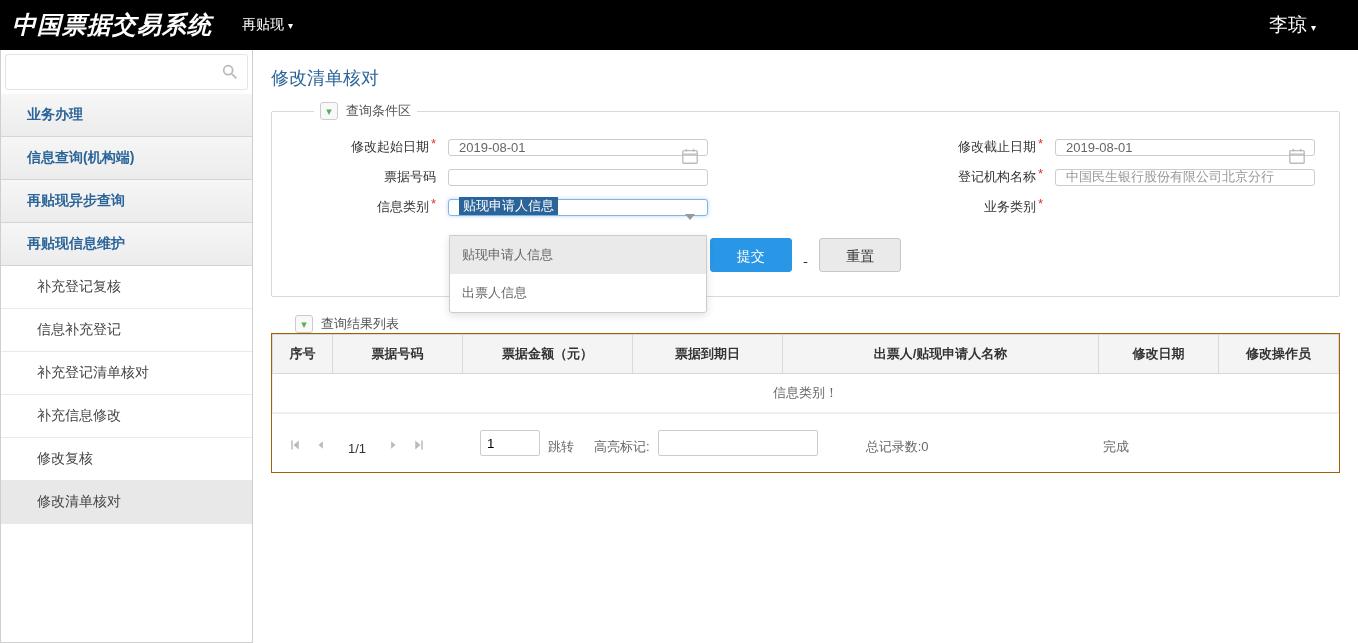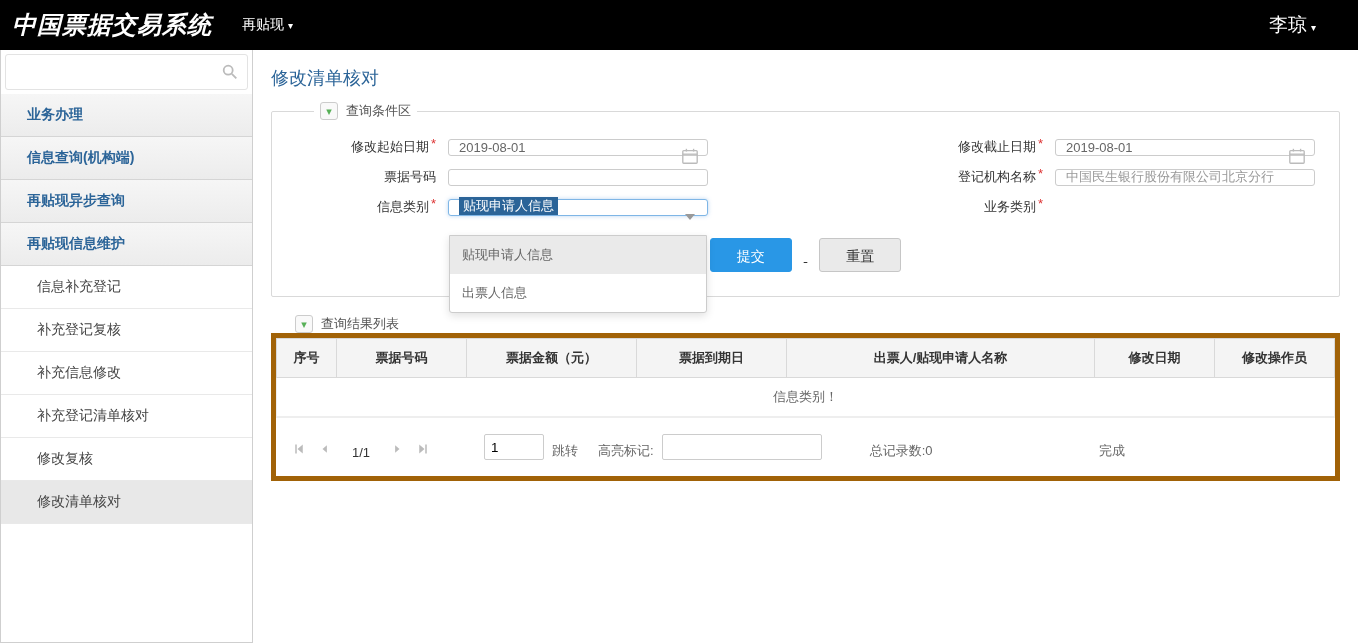--- a/index.html
+++ b/index.html
@@ -32,21 +32,21 @@
 .ctrl.sel::after { content: ""; position: absolute; right: 12px; top: 14px; border-left: 5px solid transparent; border-right: 5px solid transparent; border-top: 6px solid #999; }
 .ctrl.sel.open { border-color: #7fb6e6; box-shadow: 0 0 4px rgba(80,150,220,.4); align-items: flex-end; }
 .ctrl.sel.open .sel-text { background: #2b6498; color: #fff; padding: 0 4px; }
 .dropdown { position: absolute; top: 35px; left: 0; right: 0; background: #fff; border: 1px solid #ccc; border-radius: 0 0 3px 3px; box-shadow: 0 3px 8px rgba(0,0,0,.12); z-index: 10; }
 .dropdown .opt { padding: 10px 12px; color: #666; cursor: pointer; font-size: 13px; }
 .dropdown .opt.hover { background: #eaeaea; }
 .actions { text-align: center; margin-top: 22px; text-decoration: underline; }
 .btn { display: inline-block; height: 34px; line-height: 34px; padding: 0 26px; border-radius: 3px; font-size: 14px; cursor: pointer; border: 1px solid; margin: 0 12px; }
 .btn-primary { background: #2997e6; border-color: #2997e6; color: #fff; }
 .btn-default { background: #eaeaea; border-color: #c6c6c6; color: #333; }
-.table-wrap { border: 5px solid #a16207; }
+.table-wrap { border: 1px solid #a16207; }
 .tbl { width: 100%; border-collapse: collapse; }
 .tbl th { background: #f4f4f4; border: 1px solid #d9d9d9; padding: 10px 6px; font-size: 13px; font-weight: bold; text-align: center; }
 .tbl td { border: 1px solid #eee; padding: 10px 6px; text-align: center; color: #333; }
 .tbl td.nodata { color: #666; }
 .pager { display: flex; align-items: flex-end; padding: 16px 10px; border-top: 1px solid #eee; color: #666; }
 .pager .pg-btn { width: 22px; height: 22px; display: inline-flex; align-items: center; justify-content: center; color: #bbb; cursor: pointer; margin: 0 2px; }
 .pager .pg-input { width: 60px; height: 26px; border: 1px solid #ccc; border-radius: 2px; margin: 0 8px; padding: 0 6px; }
 .pager .hl-input { width: 160px; height: 26px; border: 1px solid #ccc; border-radius: 2px; margin: 0 8px; padding: 0 6px; }
 .pager .gap { margin: 0 20px; }
 .pager .right { flex: 1; }
@@ -70,24 +70,24 @@
             <circle cx="8" cy="8" r="5"></circle>
             <line x1="12" y1="12" x2="17" y2="17"></line>
           </svg>
       </span>
     </div>
     <div class="sidebar-group">业务办理</div>
     <div class="sidebar-group">信息查询(机构端)</div>
     <div class="sidebar-group">再贴现异步查询</div>
     <div class="sidebar-group">再贴现信息维护</div>
 
+    <div class="sidebar-item">补充登记复核</div>
     <div class="sidebar-item">信息补充登记</div>
-    <div class="sidebar-item">补充登记复核</div>
+    <div class="sidebar-item">补充登记清单核对</div>
     <div class="sidebar-item">补充信息修改</div>
-    <div class="sidebar-item">补充登记清单核对</div>
     <div class="sidebar-item">修改复核</div>
     <div class="sidebar-item active">修改清单核对</div>
   </div>
 
   <div class="main">
     <div class="page-title">修改清单核对</div>
 
     <fieldset>
       <legend>
         <span class="leg-icon">▾</span>

